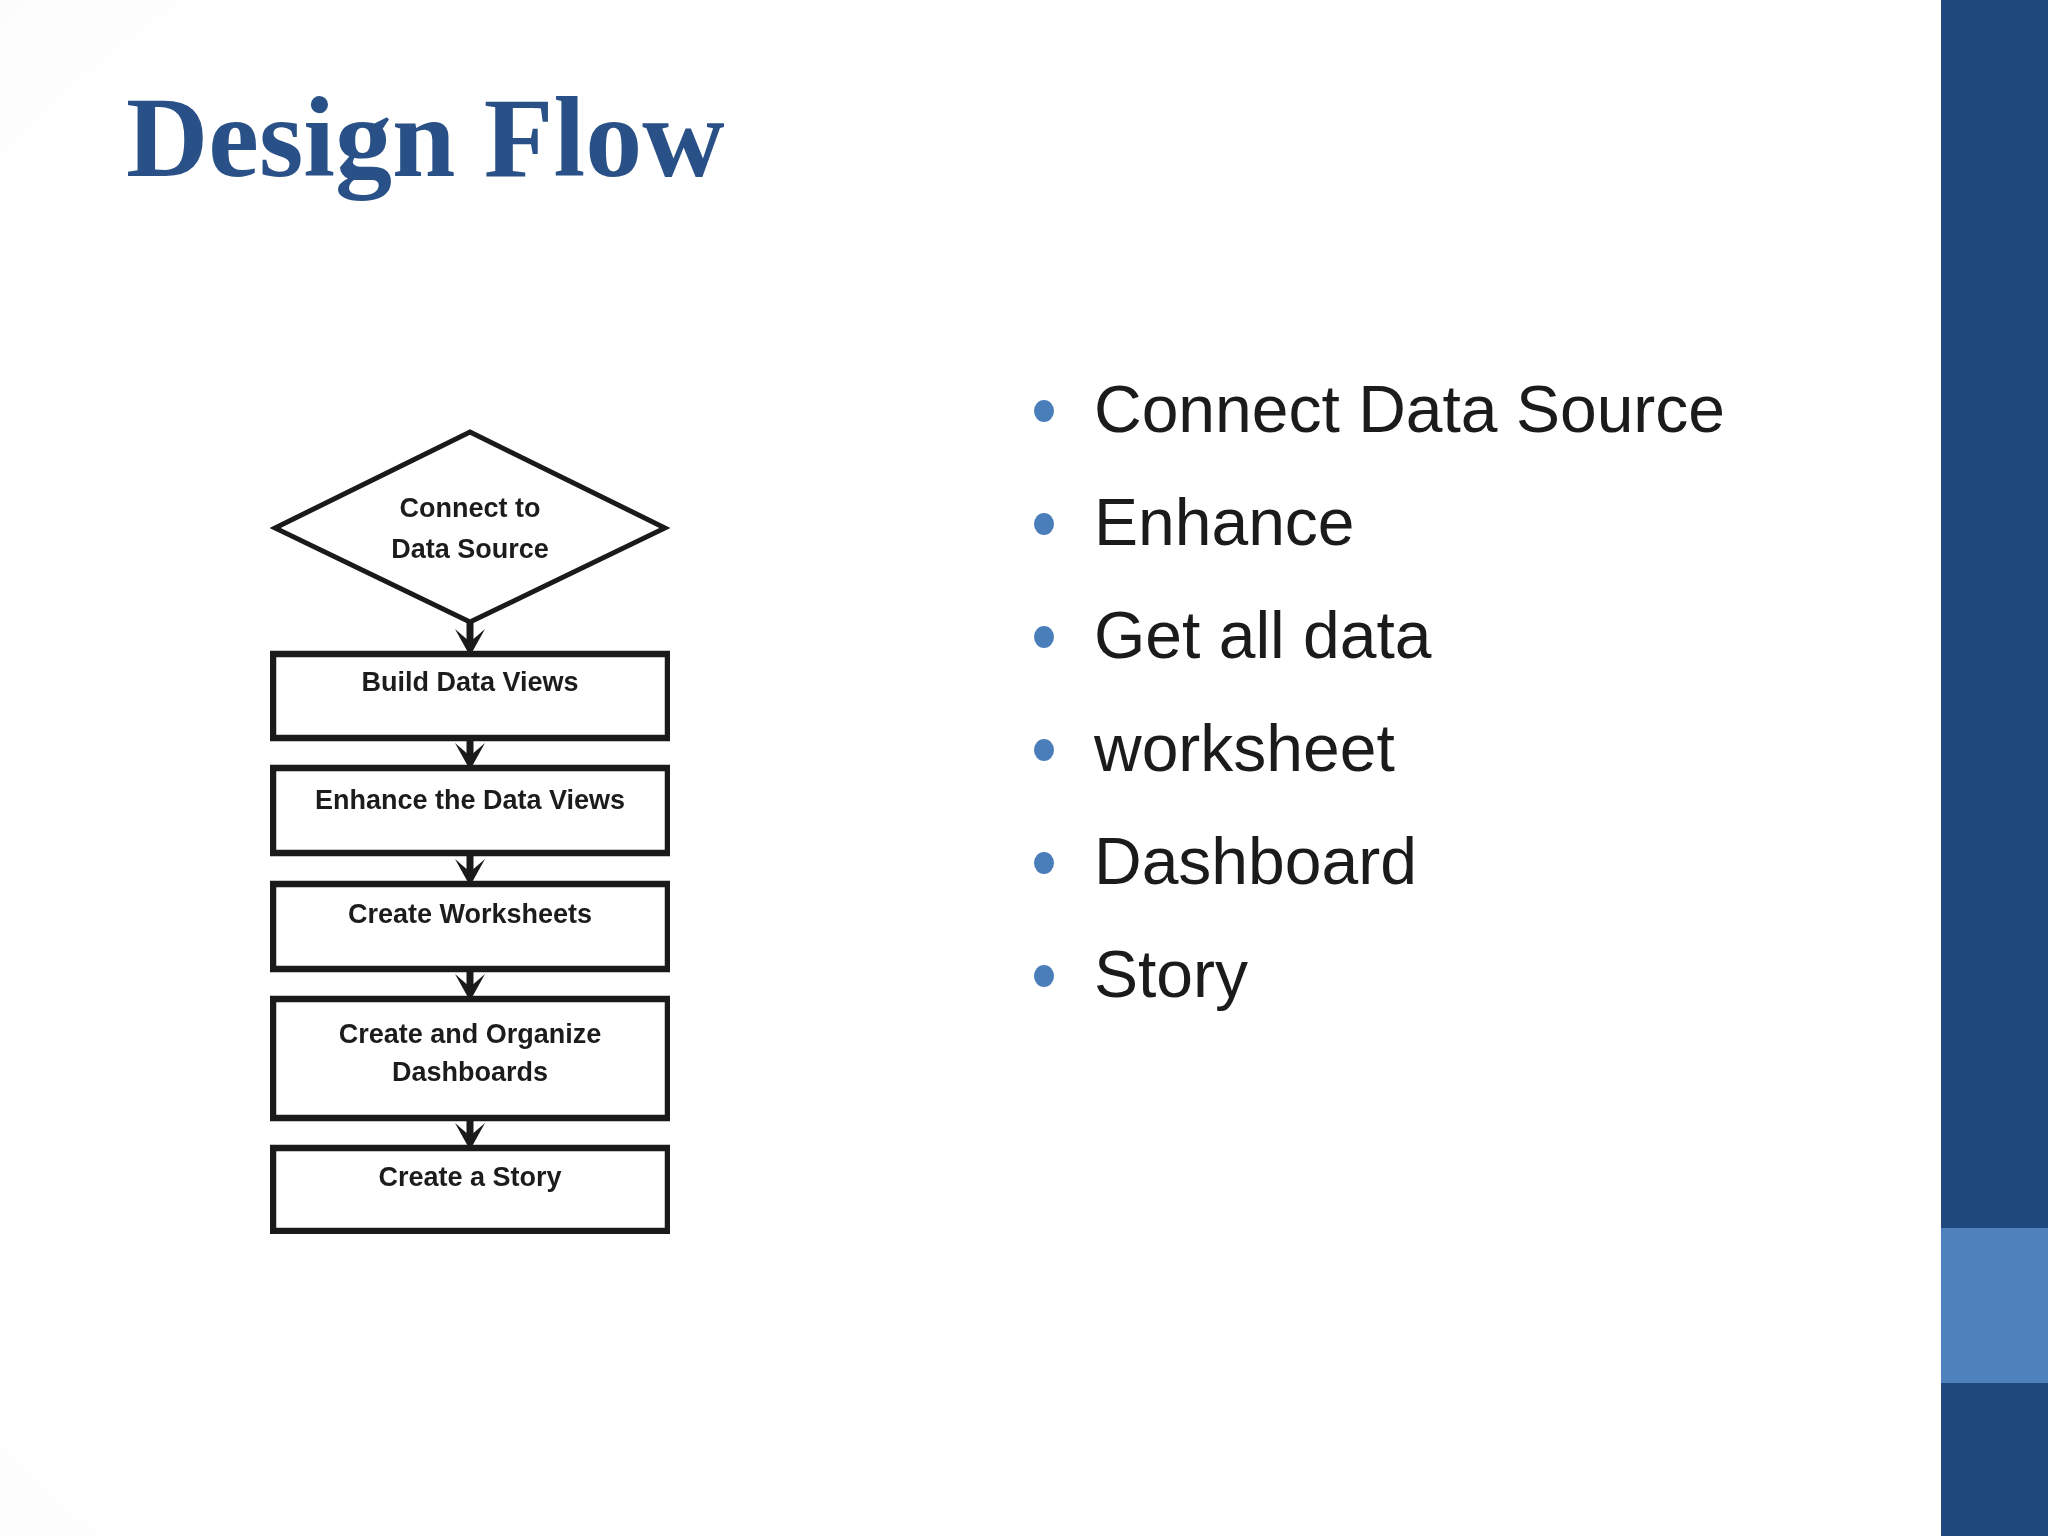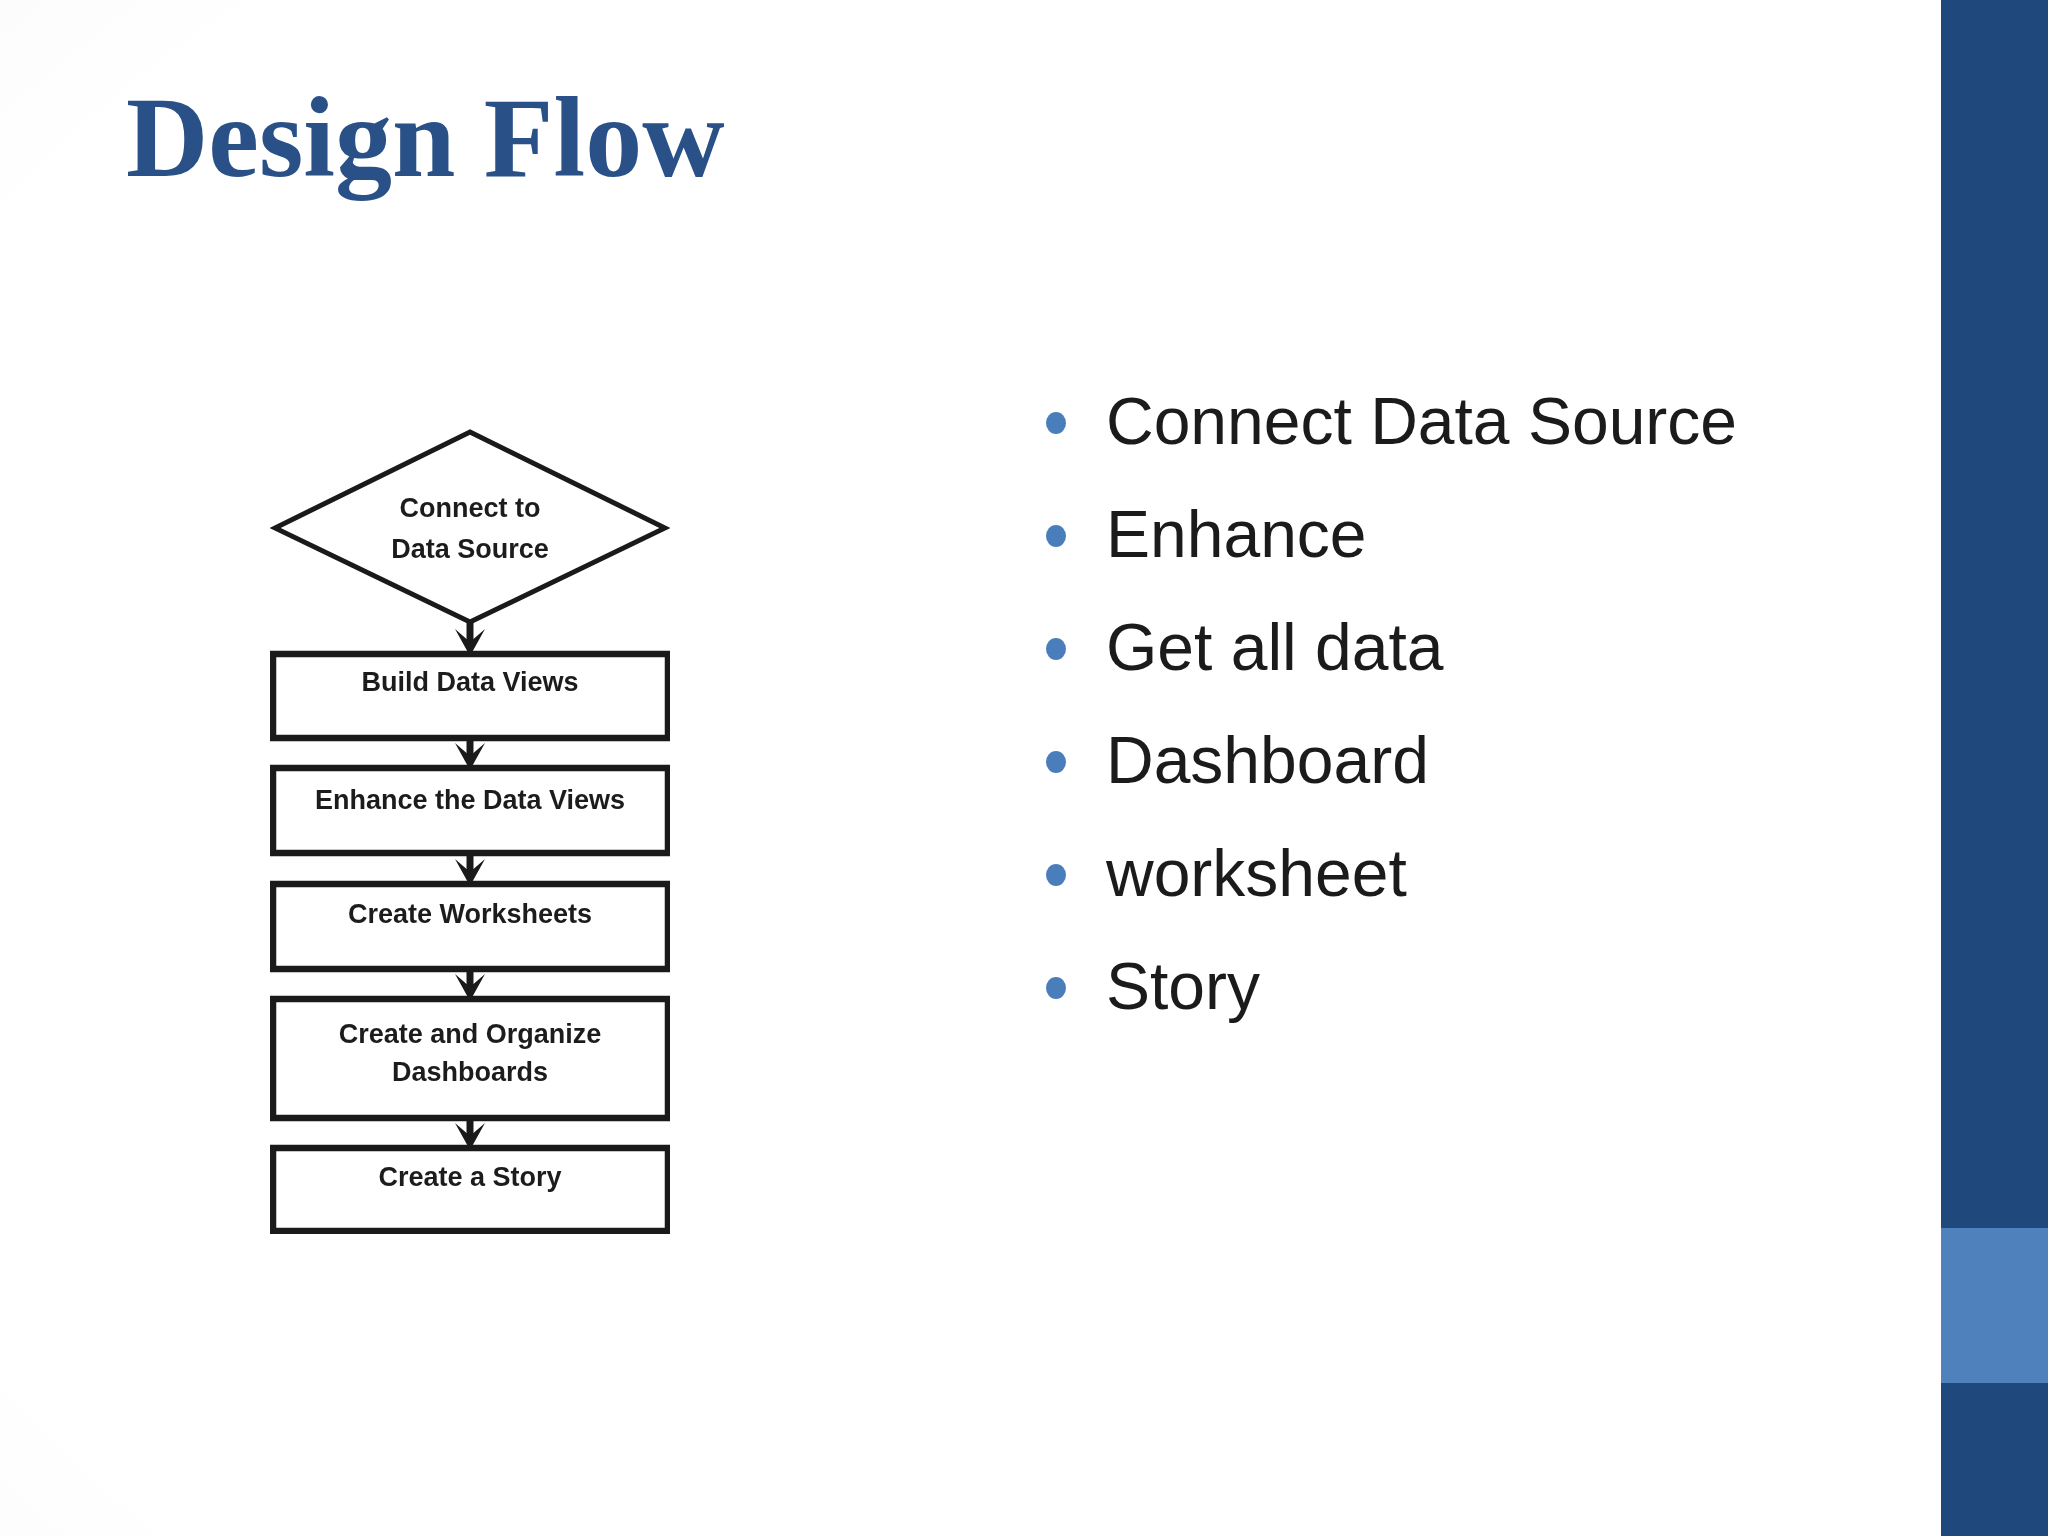--- a/index.html
+++ b/index.html
@@ -26,21 +26,21 @@
   }
   .flowchart svg{display:block;}
   .fc-shape{fill:#ffffff;stroke:#1a1a1a;}
   .fc-text{
     font-family:"Liberation Sans","DejaVu Sans",sans-serif;
     font-weight:700;font-size:27px;fill:#1c1c1c;text-anchor:middle;
   }
   .fc-arrow-line{stroke:#1a1a1a;stroke-width:7;}
   .fc-arrow-head{fill:#1a1a1a;}
   .bullets{
-    position:absolute;left:1030px;top:348px;margin:16px;padding:0;list-style:none;
+    position:absolute;left:1030px;top:348px;margin:4px;padding:0;list-style:none;
   }
   .bullets li{
     display:flex;align-items:center;height:113px;
   }
   .dot{
     flex:0 0 auto;width:20px;height:22px;border-radius:50%;
     background:#4a7ebb;margin-right:40px;margin-top:4px;
   }
   .btext{
     font-size:66px;color:#1b1b1b;line-height:1;white-space:nowrap;
@@ -109,25 +109,25 @@
     <li>
       <span class="dot"></span>
       <span class="btext">Enhance</span>
     </li>
     <li>
       <span class="dot"></span>
       <span class="btext">Get all data</span>
     </li>
     <li>
       <span class="dot"></span>
-      <span class="btext">Dashboard</span>
+      <span class="btext">worksheet</span>
     </li>
     <li>
       <span class="dot"></span>
-      <span class="btext">worksheet</span>
+      <span class="btext">Dashboard</span>
     </li>
     <li>
       <span class="dot"></span>
       <span class="btext">Story</span>
     </li>
   </ul>
 
   <div class="sidebar">
     <div class="sidebar-light"></div>
   </div>

